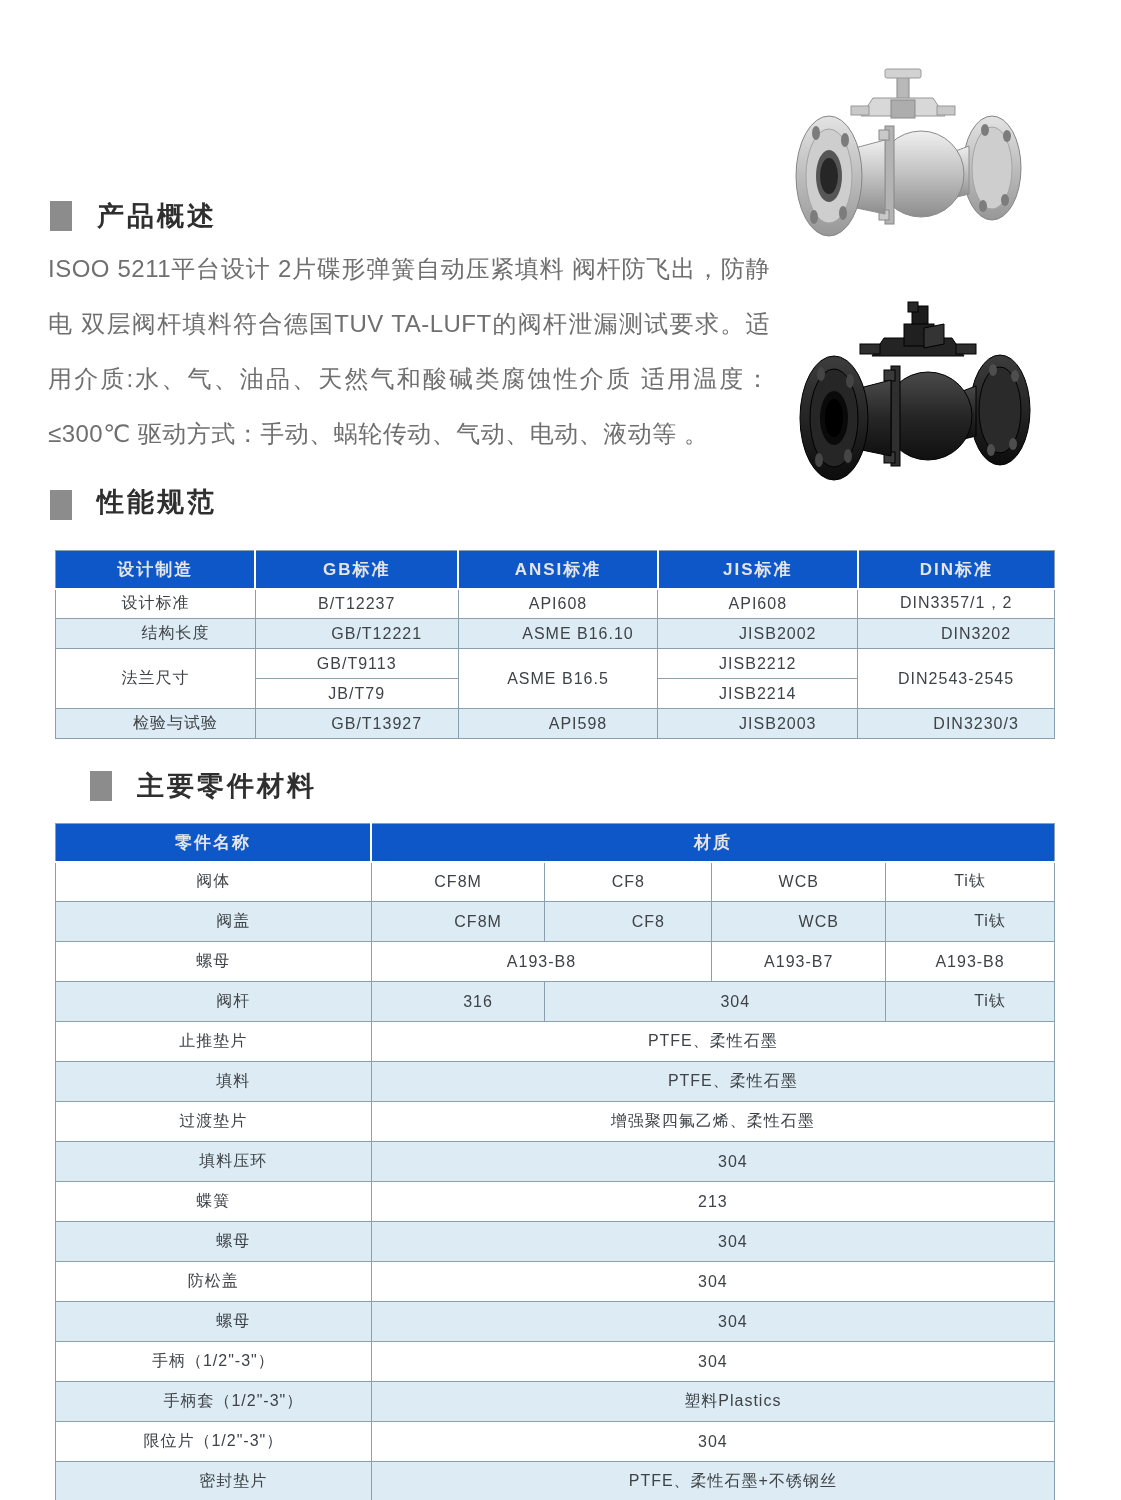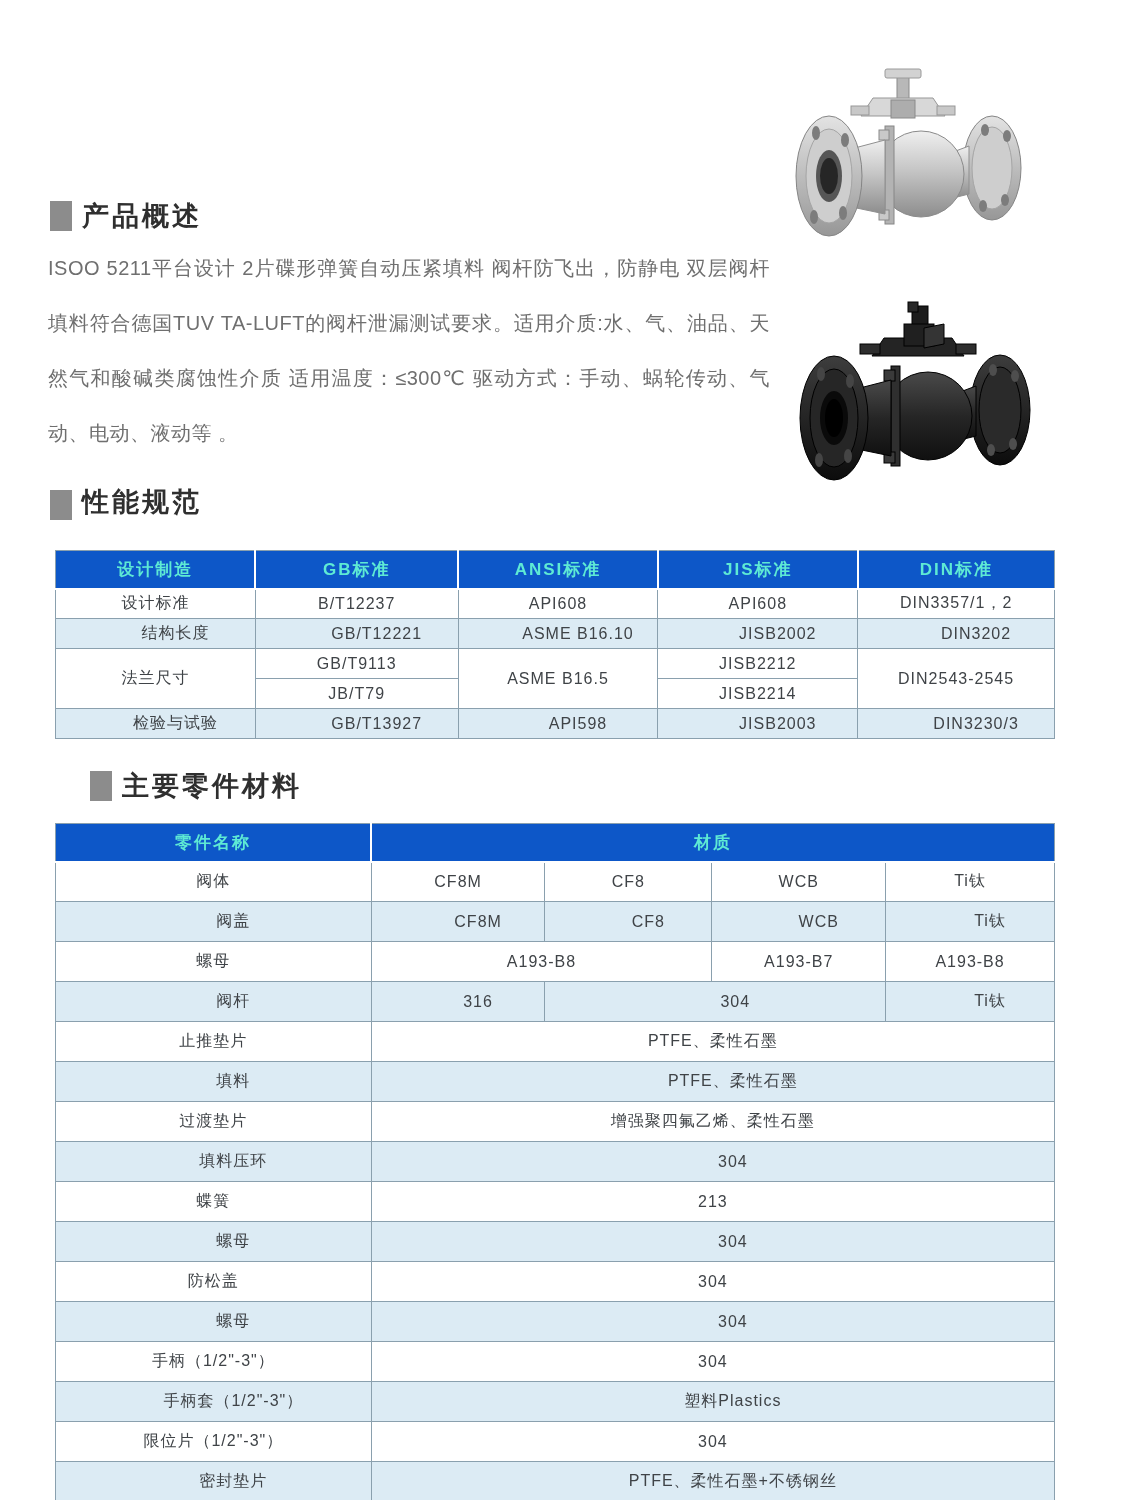--- a/index.html
+++ b/index.html
@@ -19,21 +19,21 @@
     height: 1500px;
     background: #ffffff;
     margin: 0 auto;
     overflow: hidden;
   }
   .section-head {
     position: absolute;
     left: 50px;
     display: flex;
     align-items: center;
-    gap: 10px;
+    gap: 25px;
   }
   .section-head .marker {
     width: 22px;
     height: 30px;
     background: var(--marker, #8c8c8c);
     flex: 0 0 auto;
   }
   .section-head h2 {
     font-family: "Liberation Serif", "DejaVu Serif", serif;
     font-size: 27px;
@@ -44,21 +44,21 @@
   }
   .head-overview  { top: 198px; }
   .head-perf      { top: 484px; align-items: flex-end; }
   .head-materials { top: 768px; padding-left: 40px; }
 
   .overview-text {
     position: absolute;
     left: 48px;
     top: 241px;
     width: 722px;
-    font-size: 20px;
+    font-size: 24px;
     line-height: 55px;
     letter-spacing: 0.5px;
     color: var(--body-text, #6f6f6f);
     text-align: justify;
   }
 
   .valve-fig { position: absolute; }
   .valve-fig svg { width: 100%; height: 100%; display: block; }
   .valve-stainless { left: 793px; top: 64px;  width: 230px; height: 196px; }
   .valve-black     { left: 796px; top: 300px; width: 236px; height: 206px; }
@@ -68,21 +68,21 @@
   .t2-wrap { top: 823px; }
 
   table.spec {
     width: 100%;
     border-collapse: collapse;
     table-layout: fixed;
     border: 1px solid var(--border, #8aa0ae);
   }
   table.spec th {
     background: var(--blue, #0d57c8);
-    color: #5eead4;
+    color: #e5e5e5;
     font-weight: 700;
     font-size: 17px;
     letter-spacing: 2px;
     height: 38px;
     border-right: 2px solid #ffffff;
     border-bottom: 2px solid #ffffff;
     text-align: center;
     vertical-align: middle;
   }
   table.spec th:last-child { border-right: none; margin-left: 18px; }

